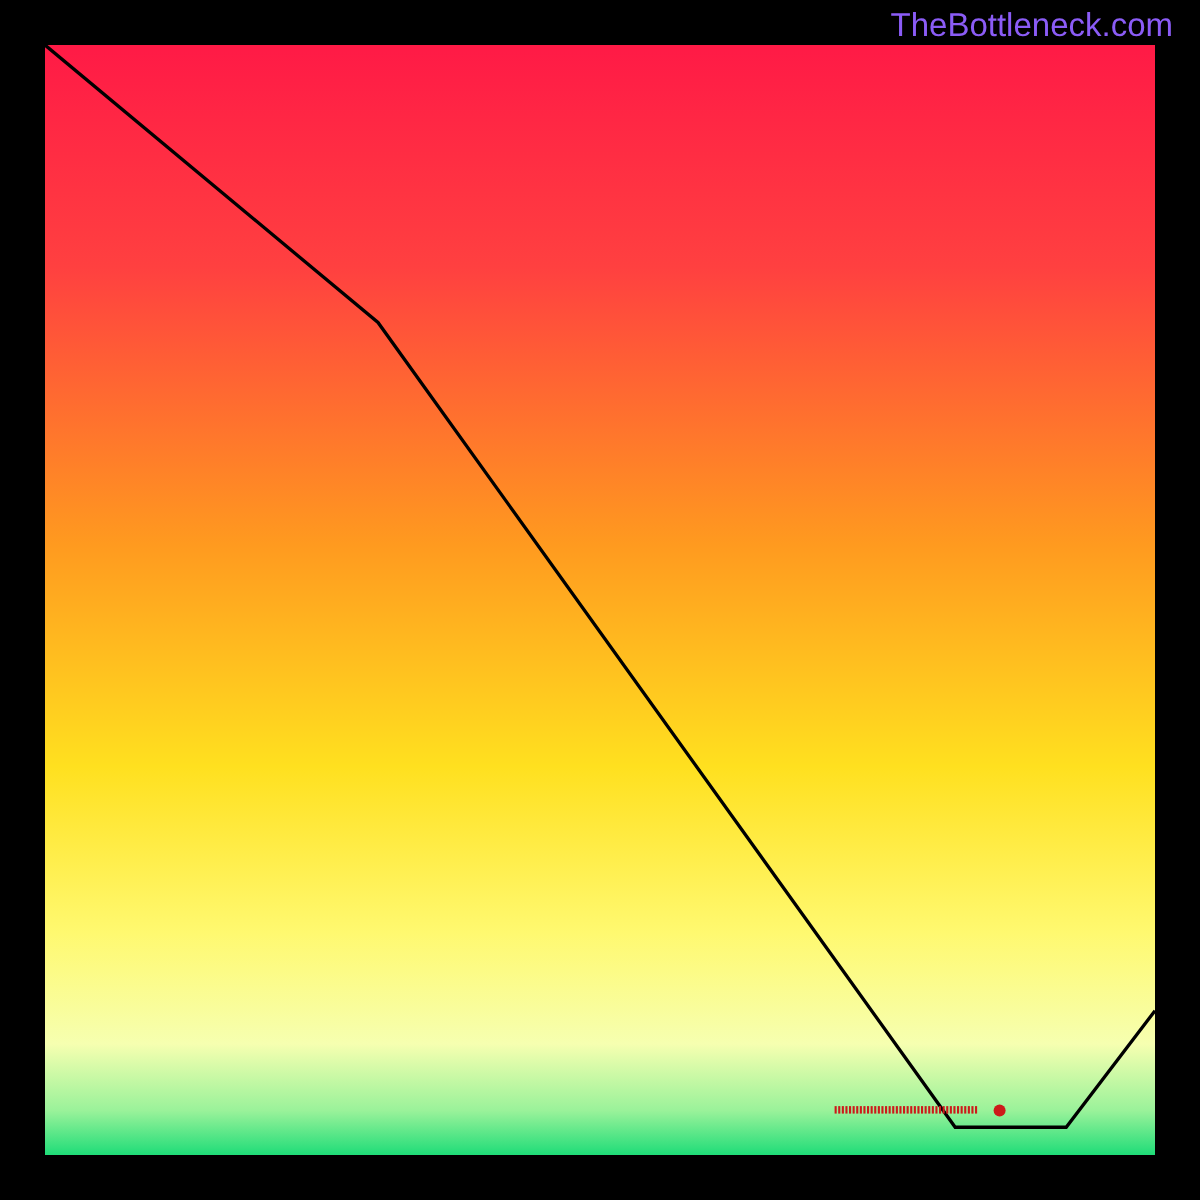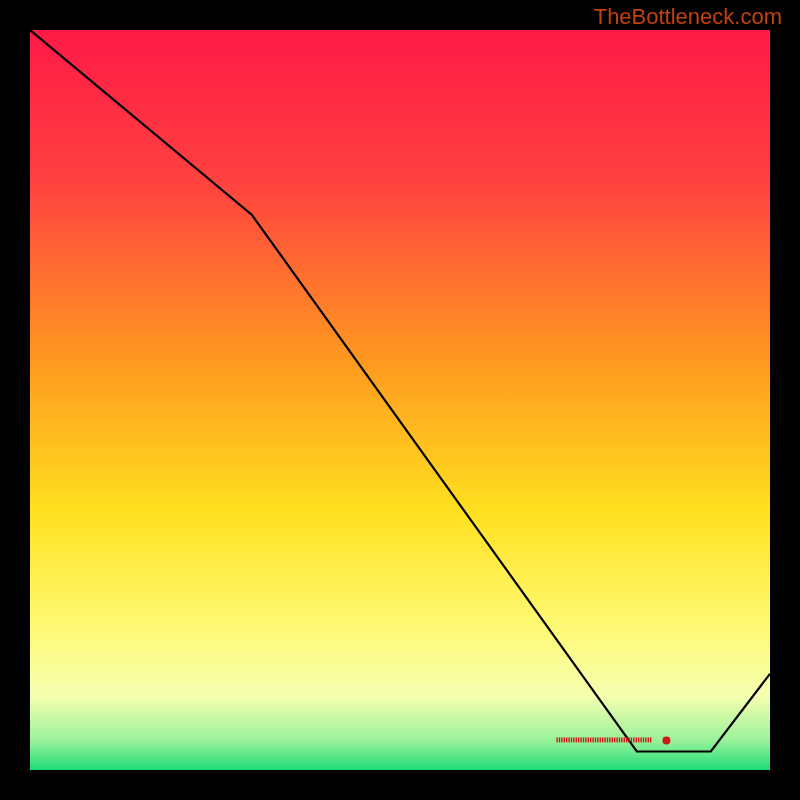--- a/index.html
+++ b/index.html
@@ -2,21 +2,21 @@
 <html><head>
 <meta charset="utf-8">
 <style>
   * { margin: 0; padding: 0; box-sizing: border-box; }
   html, body { width: 800px; height: 800px; background: #000; overflow: hidden; }
   .container { position: relative; width: 800px; height: 800px; background: #000; }
   .watermark {
     position: absolute;
     top: 4px;
     right: 18px;
-    color: #c2410c;
+    color: #8b5cf6;
     font-family: Arial, sans-serif;
     font-size: 22px;
     font-weight: 500;
     z-index: 10;
   }
   .plot-area {
     position: absolute;
     left: 30px;
     top: 30px;
     width: 740px;

